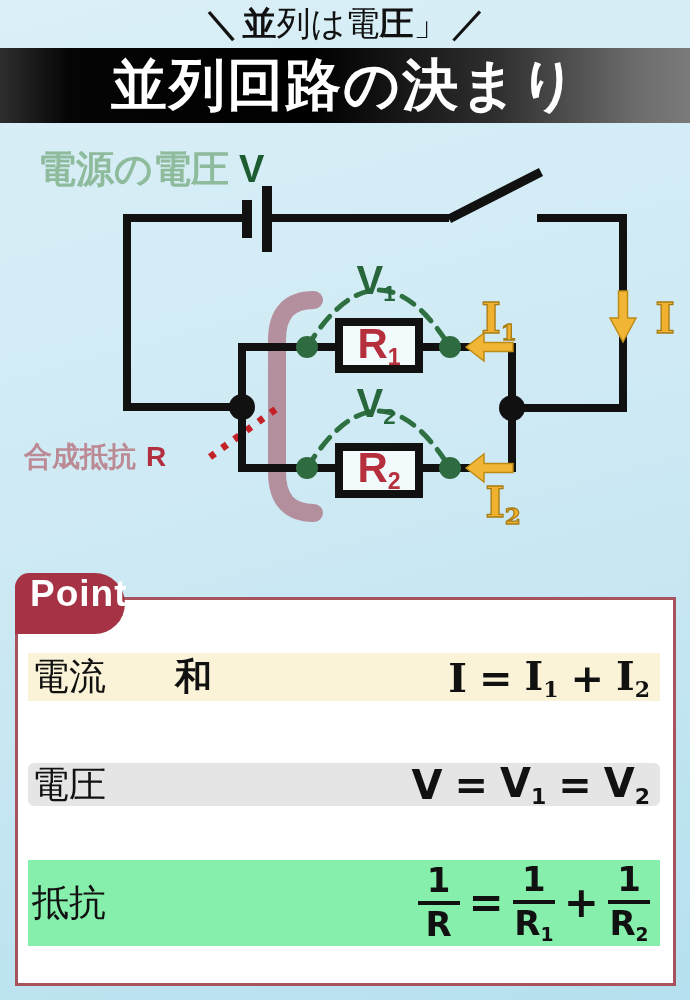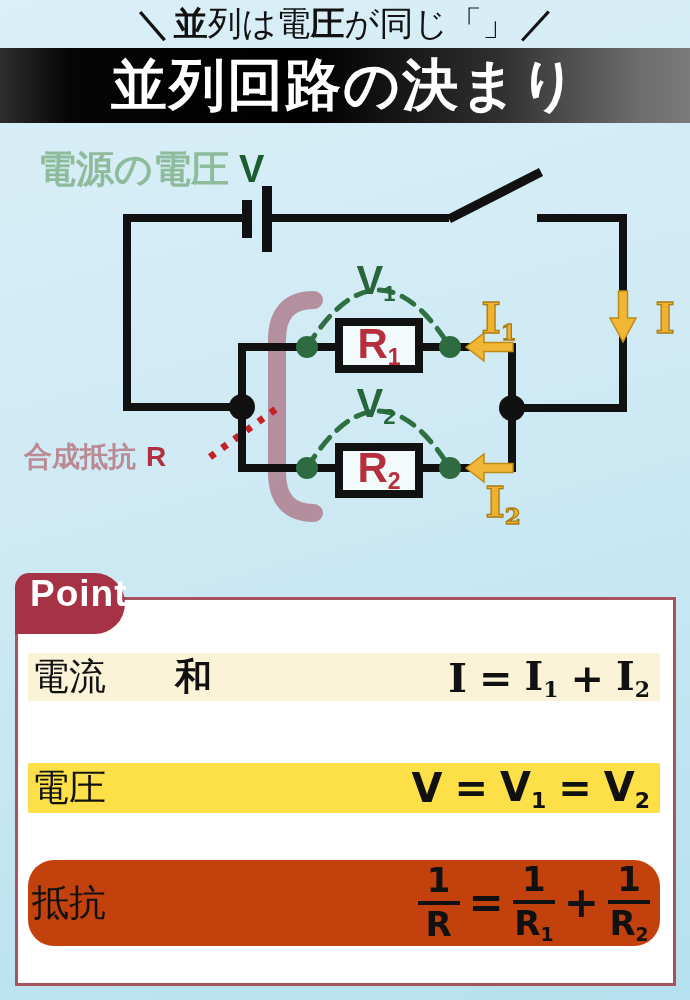--- a/index.html
+++ b/index.html
@@ -60,39 +60,38 @@
   }
   .point-badge .ptxt { color:#fff; font-size:37px; font-weight:800; letter-spacing:1px; }
   .prow {
     position:absolute; left:28px; width:632px;
     display:flex; align-items:center;
   }
   .prow .cat { font-size:37px; font-weight:normal; color:#111; width:147px; padding-left:4px; }
   .prow .rule { font-size:37px; font-weight:bold; color:#111; }
   .prow .formula { margin-left:auto; padding-right:10px; display:flex; align-items:center; color:#111; }
   .row-current { top:653px; height:48px; background:#fbf3d8; }
-  .row-voltage { top:763px; height:50px; background:#fde047; }
-  .row-resist { top:860px; height:86px; background:#c2410c;border-radius:26px; }
+  .row-voltage { top:763px; height:43px; background:#e5e5e5;border-radius:6px; }
+  .row-resist { top:860px; height:86px; background:#86efac; }
   .f-serif { font-family:"DejaVu Serif",serif; font-weight:bold; font-size:40px; }
   .f-sans { font-family:"DejaVu Sans",sans-serif; font-weight:bold; font-size:40px; }
   .formula .op { margin:0 12px; font-weight:bold; }
   .frac { display:inline-flex; flex-direction:column; align-items:center; line-height:1.05; }
   .frac .bar { height:4px; background:#111; width:100%; min-width:42px; margin:2px 0; }
   .frac .num,.frac .den { font-family:"DejaVu Sans",sans-serif; font-weight:bold; font-size:34px; }
   .row-resist .formula .op { font-size:42px; margin:0 9px; }
 </style>
 </head>
 <body>
 
 <div class="banner">
   <span class="slash">＼</span>
     <span class="bold">並</span>
     <span>列は電</span>
     <span class="bold">圧</span>
-    <span>が同じ「</span>
     <span>」</span>
     <span class="slash">／</span>
 </div>
 
 <div class="titlebar">
   <div class="title">並列回路の決まり</div>
 </div>
 
 <svg class="circuit-svg" viewBox="0 0 690 570" xmlns="http://www.w3.org/2000/svg">
 

